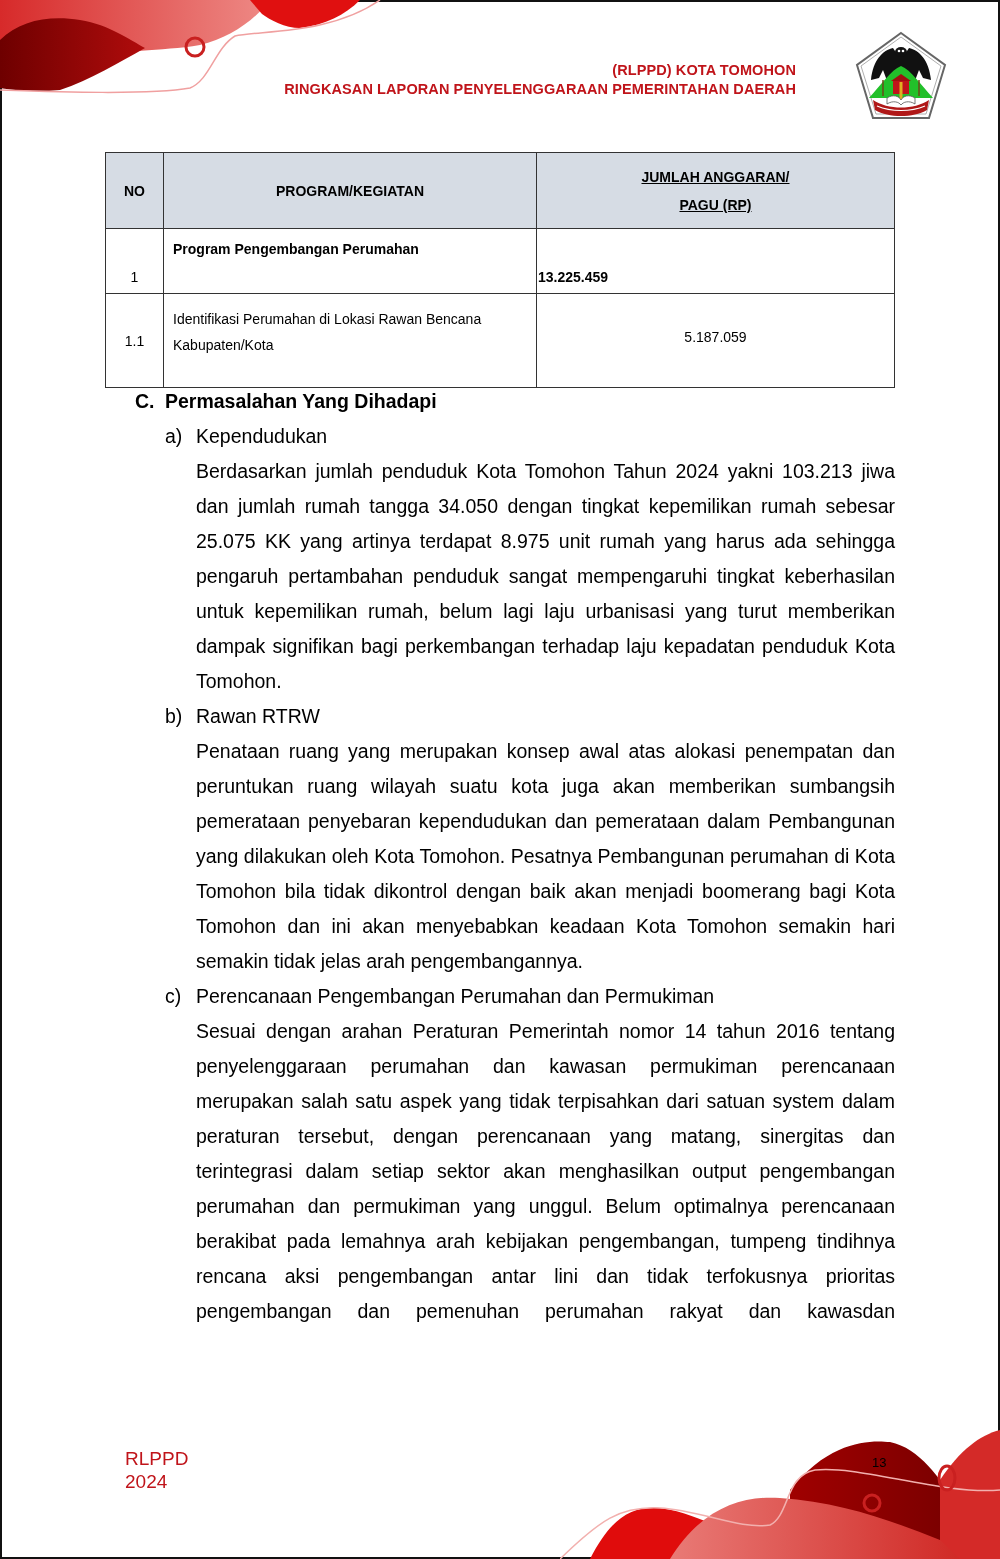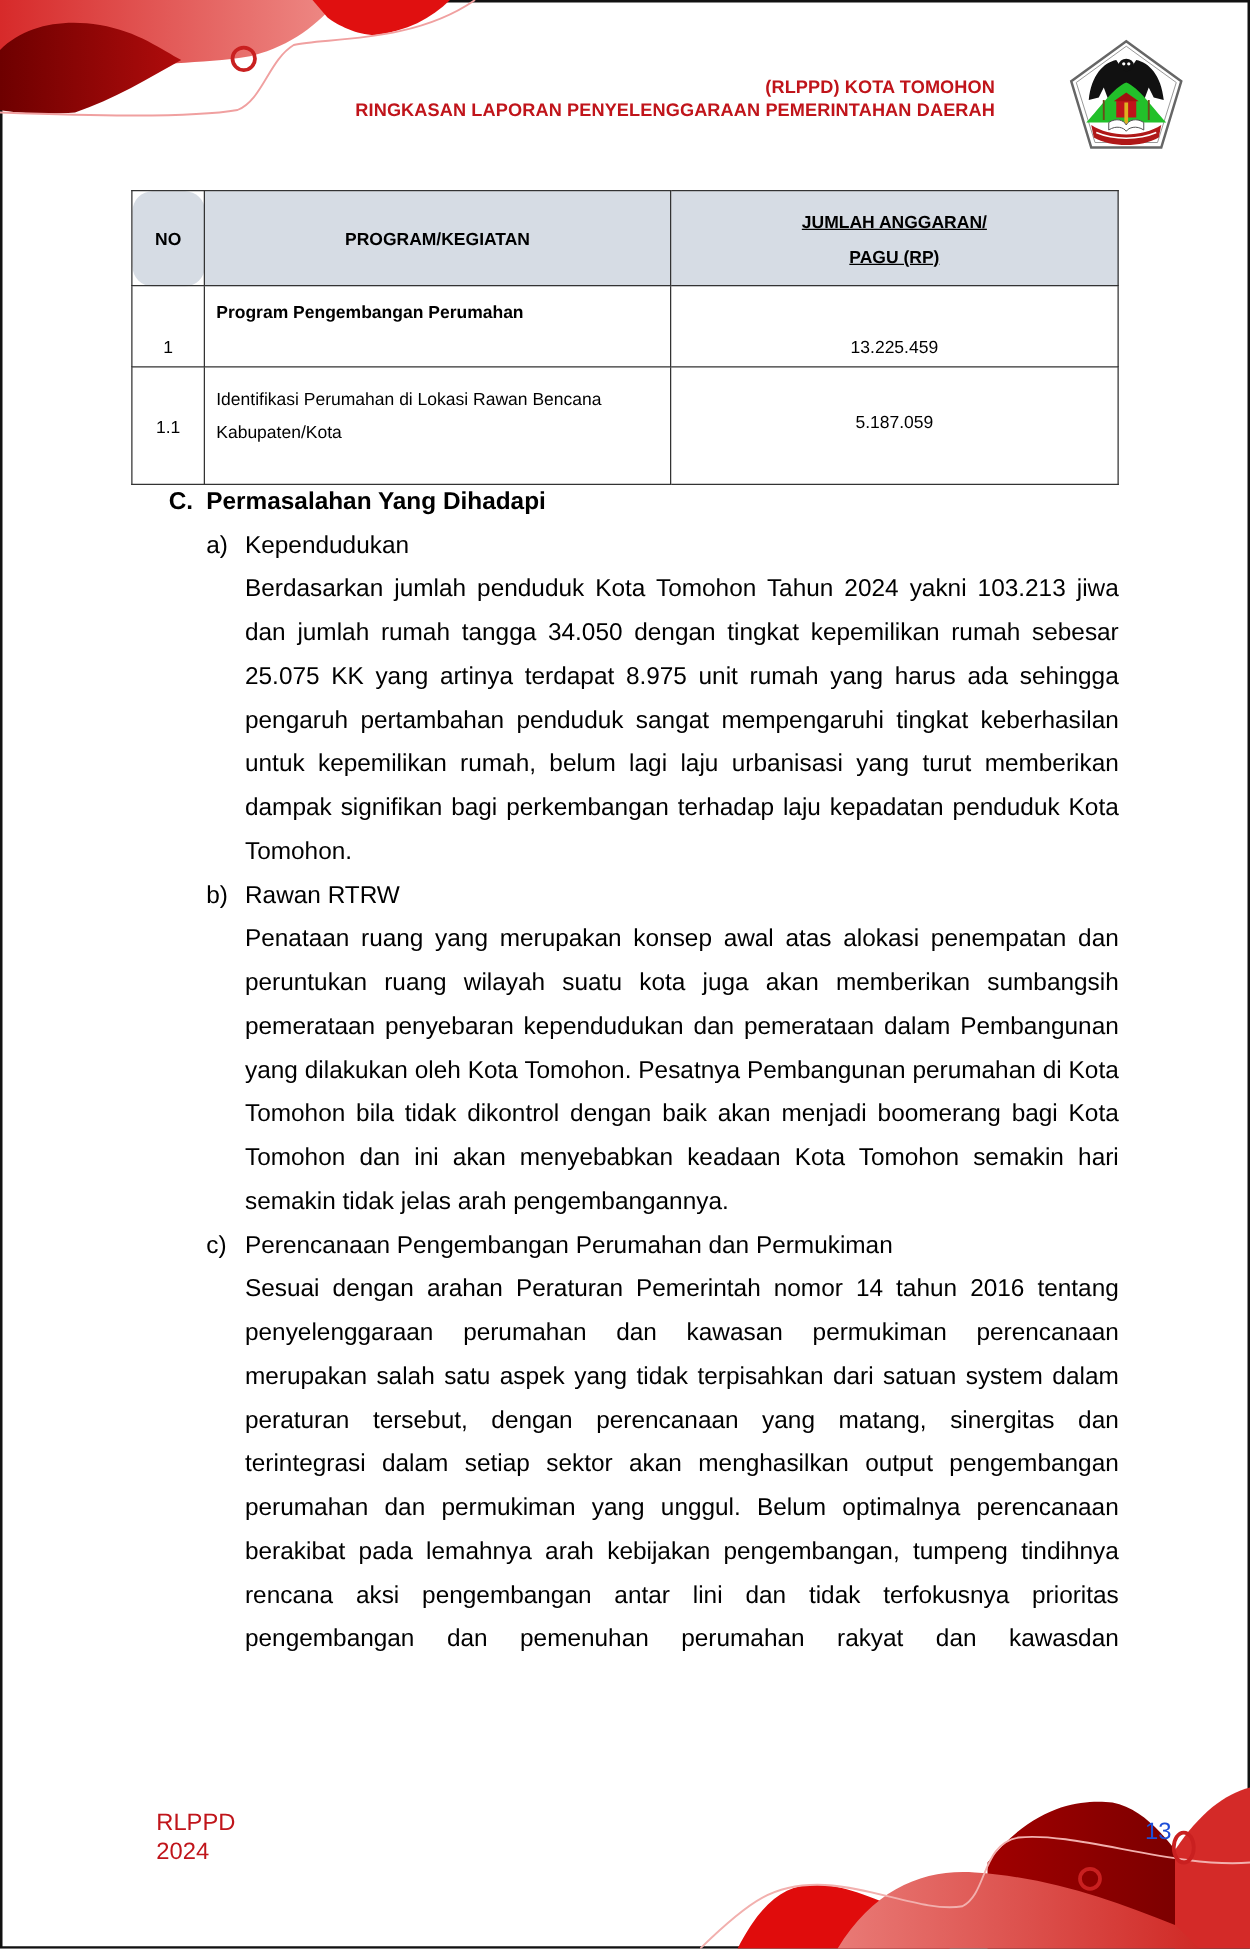--- a/index.html
+++ b/index.html
@@ -25,28 +25,28 @@
     table.budget {
       position: absolute; left: 105px; top: 152px; width: 790px;
       border-collapse: collapse; font-size: 14px;
     }
     table.budget th, table.budget td { border: 1.5px solid #333; }
     table.budget th {
       background: #d6dce4; font-weight: bold; height: 75px; padding: 0; text-align: center;
       font-size: 14px;
     }
     table.budget th .two-line { line-height: 28px; display: block; text-decoration: underline; }
-    .col-no { width: 57px; border-radius: 16px; }
+    .col-no { width: 57px; }
     .col-prog { width: 372px; }
     table.budget td { vertical-align: top; }
     .row1 td { height: 52px; }
     .row2 td { height: 81px; }
     .cell-no-1 { text-align: center; vertical-align: bottom !important; padding-bottom: 8px; }
     .cell-prog-1 { font-weight: bold; padding: 12px 9px 0; }
-    .cell-val-1 { text-align: center; vertical-align: bottom !important; padding-bottom: 8px; }
+    .cell-val-1 { text-align: left; vertical-align: bottom !important; padding-bottom: 8px; font-weight: bold; }
     .cell-no-2 { text-align: center; vertical-align: middle !important; }
     .cell-prog-2 { padding: 12px 9px 0; line-height: 26px; }
     .cell-val-2 { text-align: center; vertical-align: middle !important; padding-bottom: 8px; }
 
     .section {
       position: absolute; left: 135px; top: 384px; width: 760px;
       font-size: 19.5px; line-height: 35px;
     }
     .section-heading { font-weight: bold; display: flex; }
     .section-heading .letter { width: 30px; }
@@ -56,21 +56,21 @@
     .item-label { margin-left: 30px; display: flex; }
     .item-label .mark { width: 31px; }
     .item-body { margin-left: 61px; text-align: justify; }
     .last-line-justify { text-align-last: justify; }
 
     .footer-left {
       position: absolute; left: 125px; top: 1447px; color: #c0141a; font-size: 19px; line-height: 23px;
     }
     .footer-left .f1 { font-weight: normal; }
     .page-num {
-      position: absolute; left: 916px; top: 1455px; color: #1d4ed8; font-size: 19px;
+      position: absolute; left: 872px; top: 1455px; color: #000000; font-size: 13px;
     }
   </style>
 </head>
 <body>
 
 <div class="page-frame"></div>
 
 <svg class="deco deco-top" viewBox="0 0 400 100">
   <defs>
     <linearGradient id="gt1" x1="0" x2="1" y1="0" y2="0">

